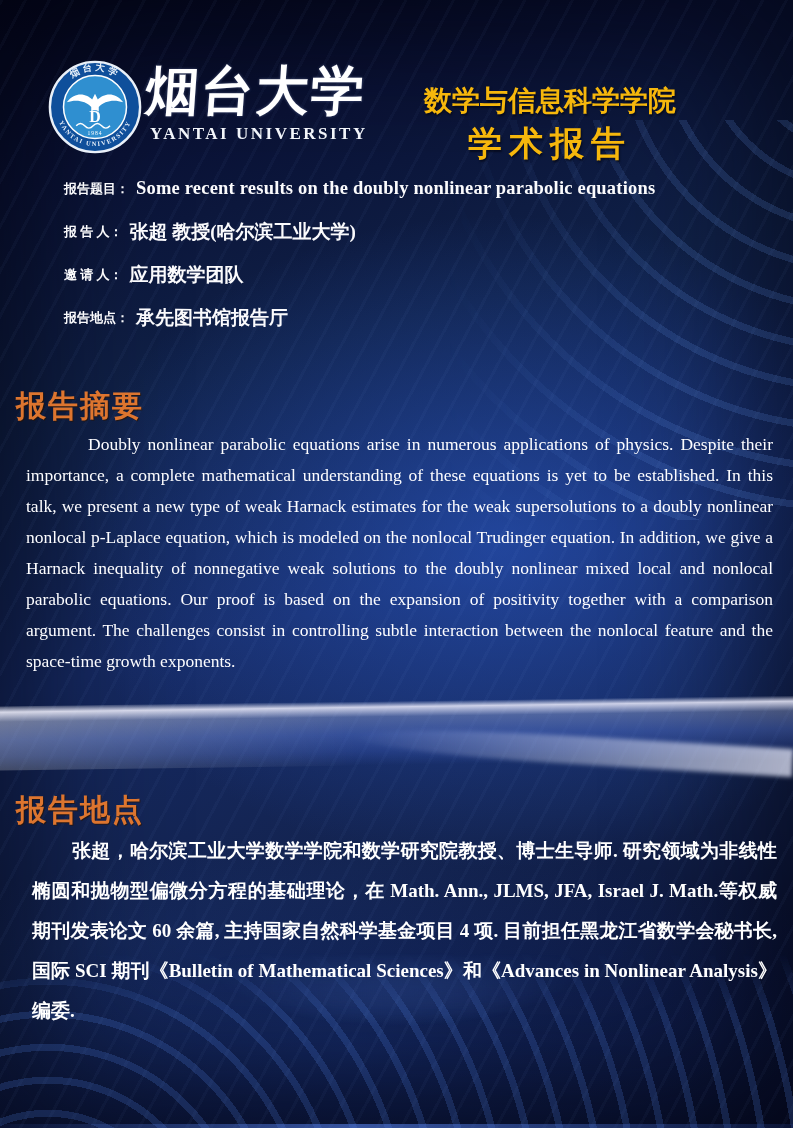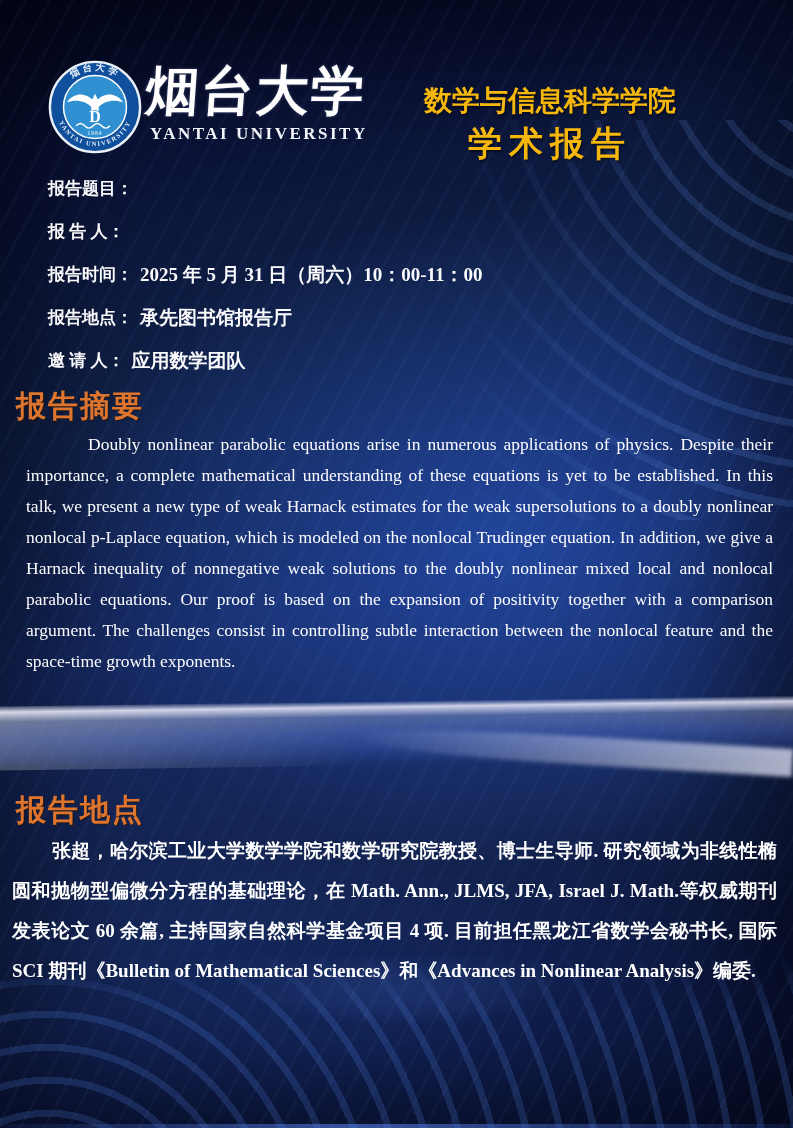--- a/index.html
+++ b/index.html
@@ -66,41 +66,41 @@
     position:absolute; left:383px; width:334px; text-align:center;
     color:#f6b70c; font-family:"DejaVu Sans","Liberation Sans",sans-serif; font-weight:bold;
     text-shadow: 1px 2px 2px rgba(0,0,10,0.55);
   }
   .college { top:82px; font-size:28px;font-family:Liberation Mono, monospace; }
   .banner  { top:113px; font-size:34px; letter-spacing:7px;margin-top:8px; }
 
   
   .info { position:absolute; left:48px; right:26px; top:167px; }
   .info-row { height:43px; display:flex; align-items:center; color:#fbfbfd; font-weight:bold; }
-  .info-label { font-size:17px; white-space:pre; }
+  .info-label { font-size:13px; white-space:pre;margin-left:16px; }
   .info-value { font-size:19px; margin-left:7px; white-space:pre; }
   .info-row.en .info-value { font-size:18.5px; letter-spacing:0.2px; }
 
   
   .section-heading {
     position:absolute; left:16px; margin:0; color:#dd752f;
     font-family:"DejaVu Sans","Liberation Sans",sans-serif;
     font-size:30px; font-weight:bold; letter-spacing:2px;
     text-shadow: 1px 1px 0 rgba(45,20,0,0.65);
   }
   #abstract-heading { top:386px; }
   #bio-heading { top:790px; }
 
   .abstract-text {
     position:absolute; top:429px; left:26px; right:20px; margin:0;
     color:#fdfdff; font-size:17.5px; line-height:31px;
     text-align:justify; text-indent:62px;
   }
   .bio-text {
-    position:absolute; top:831px; left:12px; right:16px; margin:0;
+    position:absolute; top:831px; left:32px; right:16px; margin:0;
     color:#ffffff; font-size:19px; font-weight:bold; line-height:40px;
     text-align:justify; text-indent:40px;
   }
 </style>
 </head>
 <body>
 
 <div class="poster">
   <div class="bg-arcs-tr"></div>
   <div class="bg-arcs-bottom"></div>
@@ -125,35 +125,33 @@
   </svg>
 
   <div class="uni-cn">烟台大学</div>
   <div class="uni-en">YANTAI UNIVERSITY</div>
   <div class="college">数学与信息科学学院</div>
   <div class="banner">学术报告</div>
 
   <div class="info">
     <div class="info-row en">
       <span class="info-label">报告题目：</span>
+      <span class="info-value">Some recent results on the doubly nonlinear parabolic equations</span>
     </div>
     <div class="info-row">
       <span class="info-label">报 告 人：</span>
+      <span class="info-value">张超 教授(哈尔滨工业大学)</span>
     </div>
     <div class="info-row">
-      <span class="info-label">报告时间：</span>
-      <span class="info-value">2025 年 5 月 31 日（周六）10：00-11：00</span>
+      <span class="info-label">邀 请 人：</span>
+      <span class="info-value">应用数学团队</span>
     </div>
     <div class="info-row">
       <span class="info-label">报告地点：</span>
       <span class="info-value">承先图书馆报告厅</span>
-    </div>
-    <div class="info-row">
-      <span class="info-label">邀 请 人：</span>
-      <span class="info-value">应用数学团队</span>
     </div>
   </div>
 
   <h2 class="section-heading" id="abstract-heading">报告摘要</h2>
   <p class="abstract-text">Doubly nonlinear parabolic equations arise in numerous applications of physics. Despite their importance, a complete mathematical understanding of these equations is yet to be established. In this talk, we present a new type of weak Harnack estimates for the weak supersolutions to a doubly nonlinear nonlocal p-Laplace equation, which is modeled on the nonlocal Trudinger equation. In addition, we give a Harnack inequality of nonnegative weak solutions to the doubly nonlinear mixed local and nonlocal parabolic equations. Our proof is based on the expansion of positivity together with a comparison argument. The challenges consist in controlling subtle interaction between the nonlocal feature and the space-time growth exponents.</p>
 
   <h2 class="section-heading" id="bio-heading">报告地点</h2>
   <p class="bio-text">张超，哈尔滨工业大学数学学院和数学研究院教授、博士生导师. 研究领域为非线性椭圆和抛物型偏微分方程的基础理论，在 Math. Ann., JLMS, JFA, Israel J. Math.等权威期刊发表论文 60 余篇, 主持国家自然科学基金项目 4 项. 目前担任黑龙江省数学会秘书长, 国际 SCI 期刊《Bulletin of Mathematical Sciences》和《Advances in Nonlinear Analysis》编委.</p>
 </div>
 

